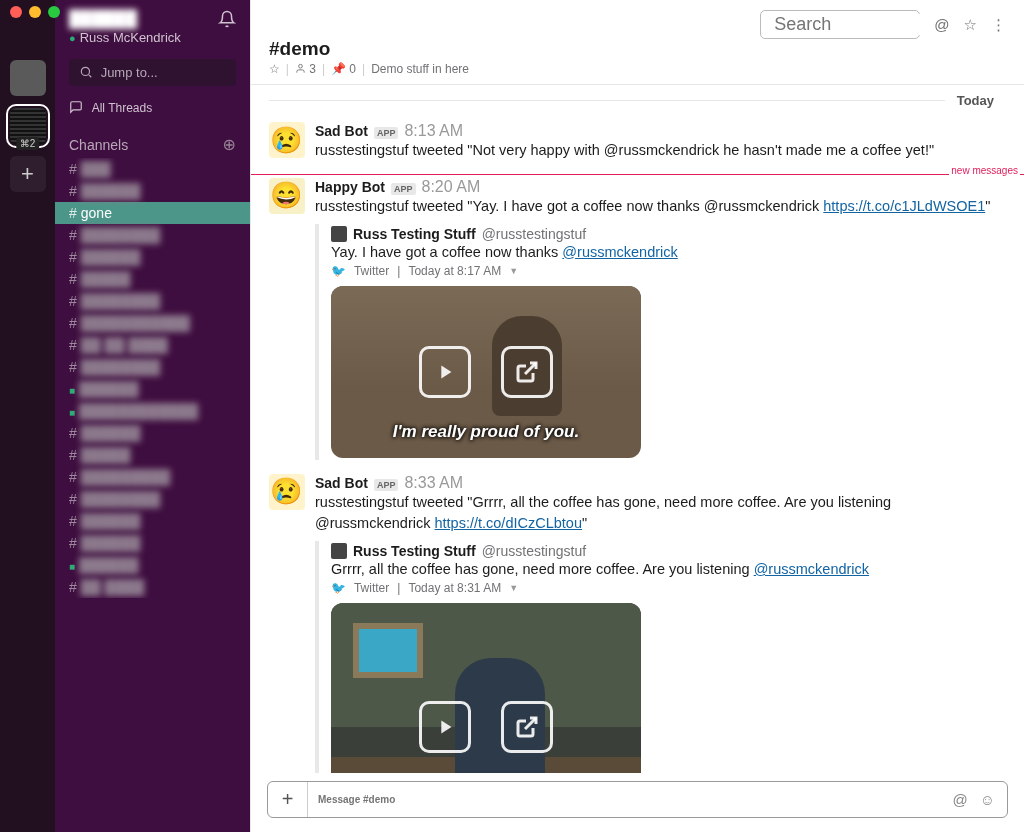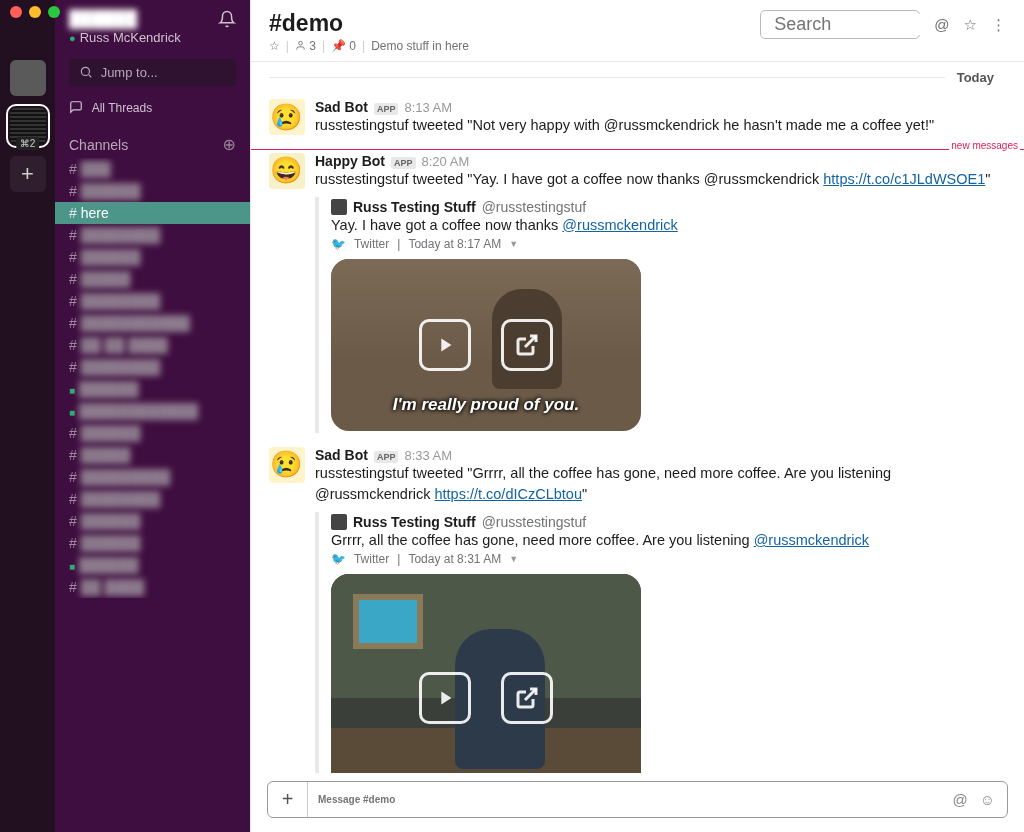--- a/index.html
+++ b/index.html
@@ -39,21 +39,21 @@
 .chanlist li .hash { opacity:.8; margin-right:4px;}
 .chanlist li.blurred span.lbl { filter: blur(3px); color:#8d7b8d; }
 .chanlist li.active { background:#4C9689; color:#fff; }
 .chanlist li.active .hash{color:#fff;}
 .chanlist li .dot { color:#2bac76; margin-right:4px; font-size:10px; }
 
 
 .main { flex:1; display:flex; flex-direction:column; border-left:1px solid #e8e8e8; min-width:0; }
 .header { display:flex; align-items:flex-start; padding:10px 18px 8px; border-bottom:1px solid #e8e8e8; }
 .header .left { flex:1; }
-.ch-title { font-weight:800; font-size:23px; }
+.ch-title { font-weight:800; font-size:19px;margin-top:28px; }
 .ch-meta { font-size:12px; color:#717274; margin-top:2px; display:flex; align-items:center; gap:6px; }
 .ch-meta .sep { color:#ccc; }
 .search { border:1px solid #bbb; border-radius:5px; padding:3px 8px; width:160px; display:flex; align-items:center; gap:5px; color:#999; font-size:13px; }
 .search input { border:none; outline:none; flex:1; font-size:18px; }
 .hdr-right { display:flex; align-items:center; gap:14px; color:#717274; }
 
 .msgs { flex:1; overflow-y:auto; padding:0 18px 8px; position:relative; }
 .divider { text-align:right; position:relative; margin:6px 0 10px; }
 .divider::before { content:""; position:absolute; left:0; right:0; top:50%; border-top:1px solid #e8e8e8; }
 .divider span { background:#fff; position:relative; padding:0 12px; font-size:13px; font-weight:600; color:#555; }
@@ -61,35 +61,35 @@
 .newline::before { content:""; position:absolute; left:-18px; right:-18px; border-top:1px solid #e01e5a; }
 .newline::after { content:attr(data-label); position:absolute; right:-14px; top:-9px; font-size:10px; color:#e01e5a; background:#fff; padding:0 2px; }
 
 .msg { display:flex; gap:10px; padding:4px 0 10px; }
 .msg .av { width:36px; height:36px; border-radius:4px; flex-shrink:0; font-size:26px; display:flex;align-items:center;justify-content:center; background:#f8f0c6;}
 .msg .av.sad{background:#fff3cc;}
 .msg .body { flex:1; min-width:0;}
 .msg .firstline { display:flex; align-items:baseline; gap:6px; }
 .msg .name { font-weight:800; font-size:14px; }
 .msg .app { font-size:9px; background:#e8e8e8; color:#666; padding:1px 3px; border-radius:2px; font-weight:600; }
-.msg .ts { font-size:13px; color:#999; }
+.msg .ts { font-size:16px; color:#999; }
 .msg .text { font-size:14.5px; line-height:1.5; }
 .msg .text a { color:#1264a3; }
 
 .attach { border-left:4px solid #e8e8e8; margin-top:6px; padding:2px 0 2px 12px; max-width:640px;}
 .attach .head { display:flex; align-items:center; gap:6px; font-size:14px; }
 .attach .aicon { width:16px;height:16px;background:#444;border-radius:2px;}
 .attach .aname { font-weight:700; }
 .attach .ahandle { color:#717274; }
 .attach .atext { font-size:14.5px; margin-top:2px;}
 .attach .atext a{color:#1264a3;}
 .attach .ameta { font-size:12px; color:#717274; margin-top:4px; display:flex; align-items:center; gap:8px;}
 .attach .twbird { color:#1da1f2; }
 .attach .ameta .chev{font-size:9px;color:#999;}
-.thumb { margin-top:8px; width:310px; height:172px; border-radius:18px; position:relative; overflow:hidden; background:#6b5a47;}
+.thumb { margin-top:8px; width:310px; height:172px; border-radius:12px; position:relative; overflow:hidden; background:#6b5a47;}
 .thumb.t2 { height:248px; background:#3a3f3a;}
 .thumb .ov { position:absolute; inset:0; display:flex; align-items:center; justify-content:center; gap:30px; }
 .thumb .ov .ctrl { width:52px; height:52px; border:3px solid rgba(255,255,255,.9); border-radius:10px; display:flex;align-items:center;justify-content:center;}
 .thumb .ov .ctrl.play svg{width:22px;height:22px;fill:rgba(255,255,255,.9);}
 .thumb .ov .ctrl.open svg{width:24px;height:24px;stroke:rgba(255,255,255,.9);fill:none;stroke-width:3;}
 .thumb .caption { position:absolute; bottom:16px; left:0; right:0; text-align:center; color:#fff; font-style:italic; font-weight:600; text-shadow:0 0 4px #000,0 0 4px #000; font-size:17px;}
 .thumb .scenery { position:absolute; inset:0; }
 .thumb .scenery .wall{position:absolute;left:0;right:0;top:0;height:60%;background:linear-gradient(#7a6a56,#6b5a47);}
 .thumb .scenery .person{position:absolute;left:52%;top:18%;width:70px;height:100px;background:#4b3e30;border-radius:30px 30px 8px 8px;}
 .thumb.t2 .scenery .wall{background:#4e5848;height:50%;}
@@ -148,21 +148,21 @@
         </svg>
       <span>All Threads</span>
     </div>
     <div class="sb-section">
       <span>Channels</span>
       <span class="plus">⊕</span>
     </div>
     <ul class="chanlist">
       <li class="blurred"><span class="hash">#</span><span class="lbl">███</span></li>
       <li class="blurred"><span class="hash">#</span><span class="lbl">██████</span></li>
-      <li class="active"><span class="hash">#</span><span>here</span></li>
+      <li class="active"><span class="hash">#</span><span>gone</span></li>
       <li class="blurred"><span class="hash">#</span><span class="lbl">████████</span></li>
       <li class="blurred"><span class="hash">#</span><span class="lbl">██████</span></li>
       <li class="blurred"><span class="hash">#</span><span class="lbl">█████</span></li>
       <li class="blurred"><span class="hash">#</span><span class="lbl">████████</span></li>
       <li class="blurred"><span class="hash">#</span><span class="lbl">███████████</span></li>
       <li class="blurred"><span class="hash">#</span><span class="lbl">██ ██ ████</span></li>
       <li class="blurred"><span class="hash">#</span><span class="lbl">████████</span></li>
       <li class="blurred"><span class="dot">■</span><span class="lbl">██████</span></li>
       <li class="blurred"><span class="dot">■</span><span class="lbl">████████████</span></li>
       <li class="blurred"><span class="hash">#</span><span class="lbl">██████</span></li>

